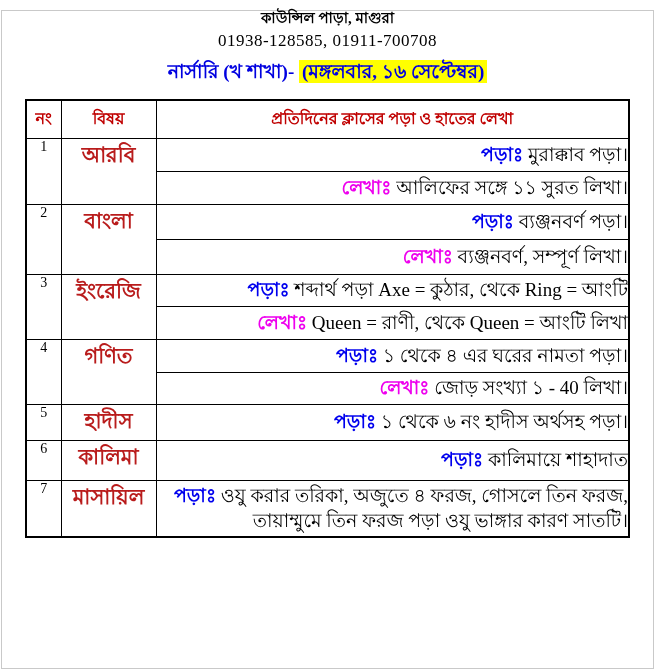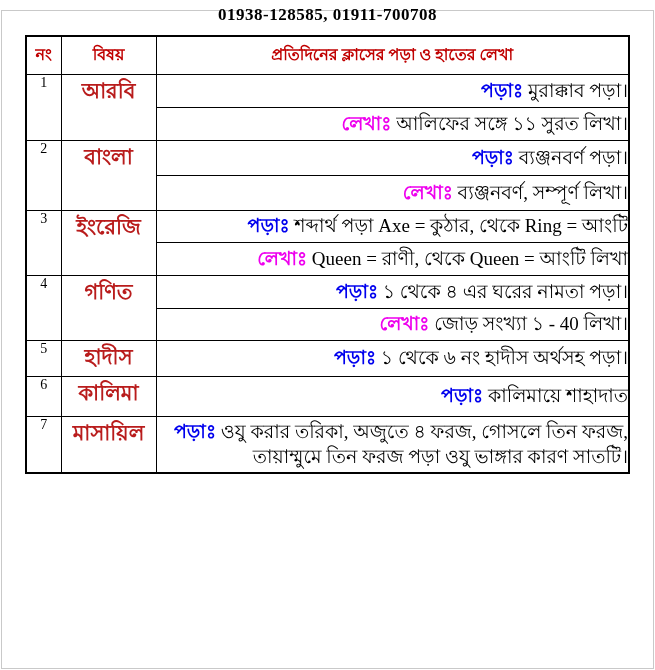--- a/index.html
+++ b/index.html
@@ -14,21 +14,21 @@
     box-sizing:border-box;
   }
   .header{width:100%;text-align:center;position:relative;z-index:2;}
   .doc-title{
     margin-top:32px;font-size:28px;font-weight:bold;color:#000000;line-height:1.25;
   }
   .doc-subtitle{
     margin-top:6px;font-size:15px;font-weight:bold;color:#000000;
   }
   .doc-phone{
-    margin-top:5px;font-size:17px;font-weight:bold;color:#000000;
+    font-size:17px;font-weight:normal;color:#000000;
     font-family:"Liberation Serif", serif;letter-spacing:0.5px;
   }
   .class-line{
     margin-top:6px;font-size:19px;font-weight:bold;color:#0000e0;
   }
   .class-date{
     background:#ffff00;color:#0000e0;padding:1px 3px;
   }
   table.schedule{
     border-collapse:collapse;
@@ -67,21 +67,23 @@
   .line2{display:block;padding-left:40px;}
   tr.h33{height:33px;} tr.h35{height:35px;} tr.h32{height:32px;}
   tr.h40{height:40px;} tr.h57{height:57px;}
 </style>
 </head>
 <body>
 
 <div class="page-frame"></div>
 
 <div class="header">
+  <div class="doc-subtitle">কাউন্সিল পাড়া, মাগুরা</div>
   <div class="doc-phone">01938-128585, 01911-700708</div>
+  <div class="class-line"><span>নার্সারি (খ শাখা)- </span><span class="class-date">(মঙ্গলবার, ১৬ সেপ্টেম্বর)</span></div>
 </div>
 
 <table class="schedule">
   <colgroup>
       <col class="c-no">
       <col class="c-subject">
       <col class="c-content">
     </colgroup>
   <tbody>
       <tr>

